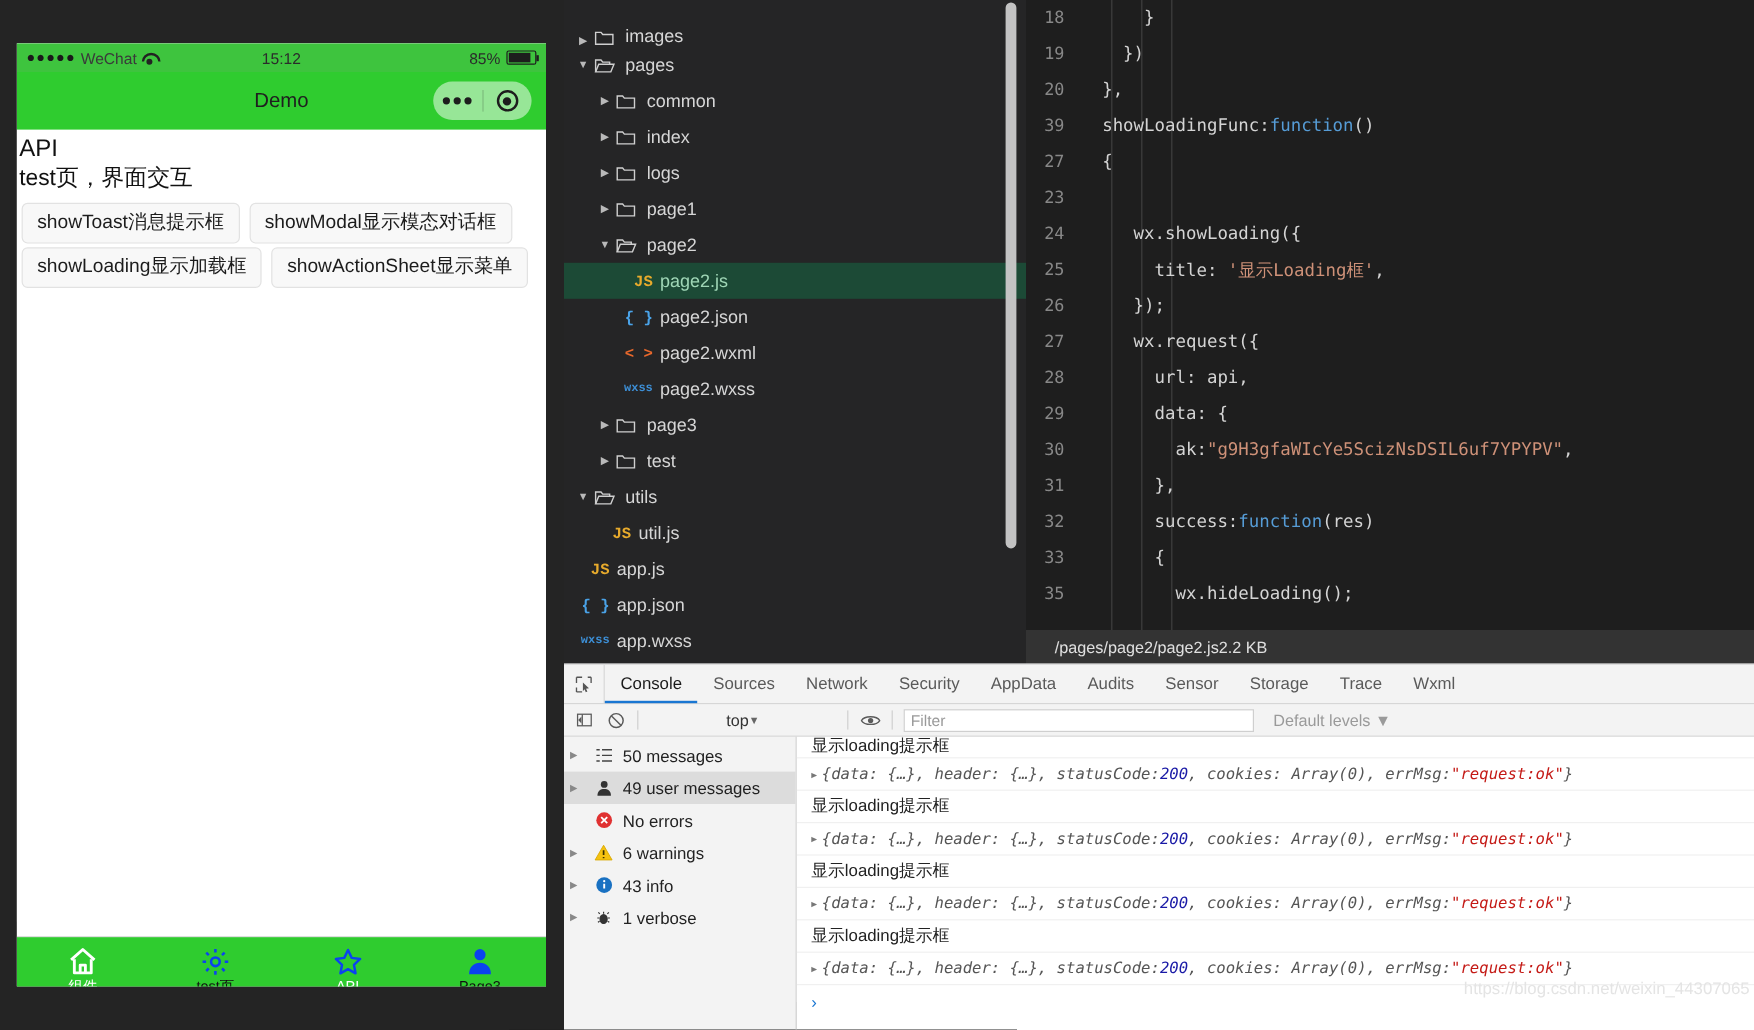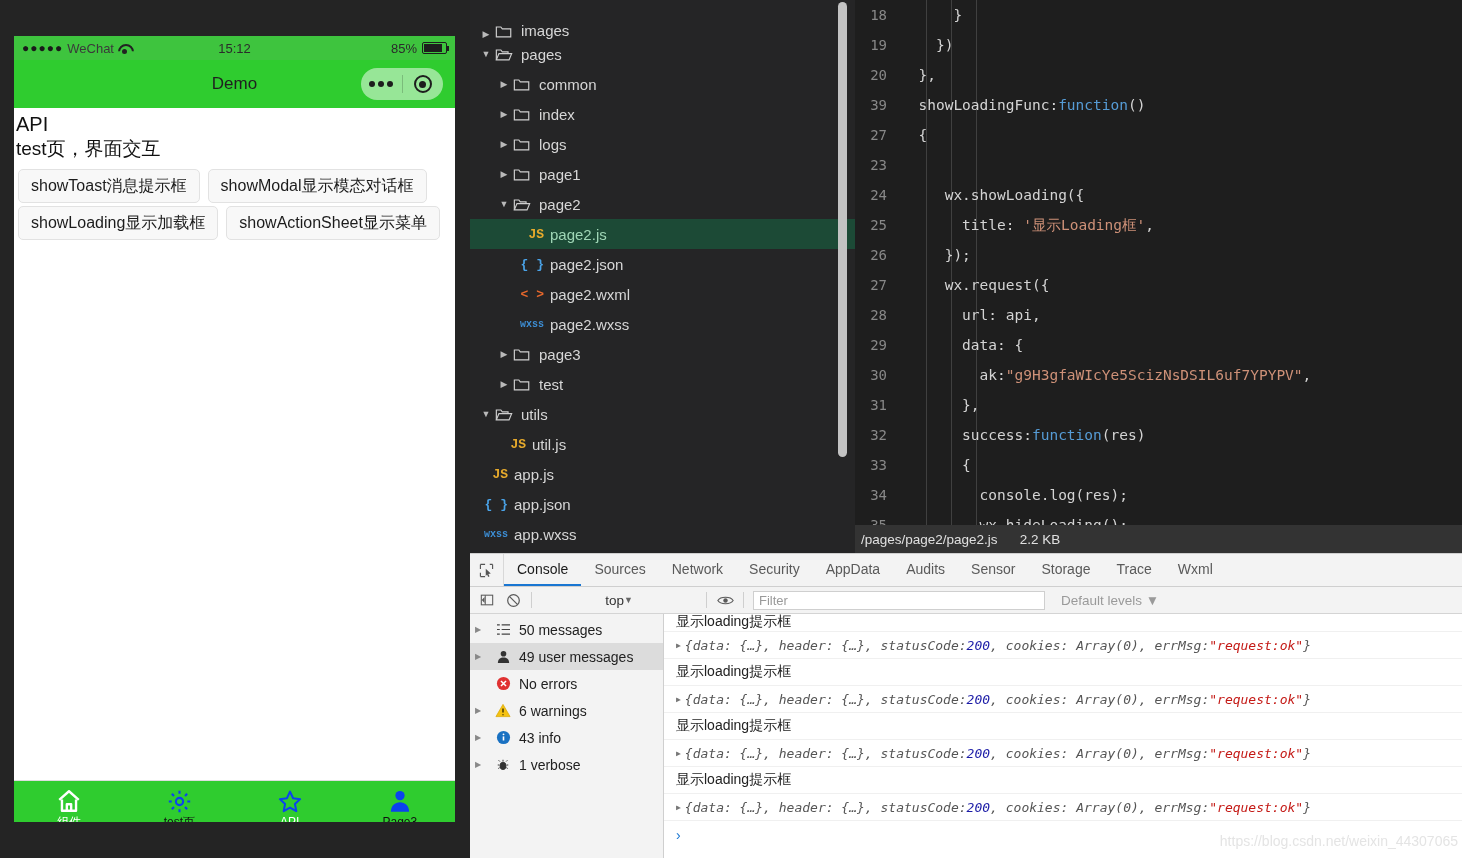--- a/index.html
+++ b/index.html
@@ -146,21 +146,21 @@
   }
   .code-text { position: relative; color: #d4d4d4; }
   .kw { color: #569cd6; }
   .str { color: #ce9178; }
   .indent-guides { position: absolute; left: 46px; top: 0; bottom: 0; width: 200px; pointer-events:none;}
   .ig { position: absolute; top: 0; bottom: 0; width: 1px; background: #404040; }
 
   .editor-status {
     position: absolute; left: 855px; top: 525px; width: 607px; height: 28px;
     background: #333333; color: #e0e0e0; display: flex; align-items: center;
-    font-size: 13.5px; gap: 22px; padding-left: 6px;
+    font-size: 13.5px; padding-left: 24px;
   }
 
   
   .devtools {
     position: absolute; left: 470px; top: 553px; width: 992px; height: 282px;
     background: #ffffff; border-top: 1px solid #cfcfcf;
   }
   .dt-tabs {
     height: 33px; display: flex; align-items: stretch;
     background: #f3f3f3; border-bottom: 1px solid #cfcfcf;
@@ -210,21 +210,21 @@
   }
   .msg-row.obj {
     font-family: "DejaVu Sans Mono", "Liberation Mono", monospace;
     font-size: 13px; font-style: italic; color: #555;
   }
   .msg-arrow { color: #777; font-size: 8px; margin-right: 4px; }
   .num { color: #1a1aa6; font-style: italic;}
   .strval { color: #c41a16; font-style: italic;}
   .prompt-row { height: 27px; display:flex; align-items:center; padding-left: 12px; color:#1976d2; font-size: 14px;}
   .watermark {
-    position: absolute; right: 4px; bottom: 10px; color: #e4e4e4; font-size: 14px;
+    position: absolute; right: 4px; bottom: 28px; color: #e4e4e4; font-size: 14px;
     pointer-events: none;
   }
 </style>
 </head>
 <body>
 
 <div class="root">
 
   <div class="simulator">
     <div class="phone">
@@ -465,21 +465,20 @@
         <div class="code-line"><span class="ln">24</span><span class="code-text">     wx.showLoading({</span></div>
         <div class="code-line"><span class="ln">25</span><span class="code-text">       title: <span class="str">'显示Loading框'</span>,</span></div>
         <div class="code-line"><span class="ln">26</span><span class="code-text">     });</span></div>
         <div class="code-line"><span class="ln">27</span><span class="code-text">     wx.request({</span></div>
         <div class="code-line"><span class="ln">28</span><span class="code-text">       url: api,</span></div>
         <div class="code-line"><span class="ln">29</span><span class="code-text">       data: {</span></div>
         <div class="code-line"><span class="ln">30</span><span class="code-text">         ak:<span class="str">"g9H3gfaWIcYe5ScizNsDSIL6uf7YPYPV"</span>,</span></div>
         <div class="code-line"><span class="ln">31</span><span class="code-text">       },</span></div>
         <div class="code-line"><span class="ln">32</span><span class="code-text">       success:<span class="kw">function</span>(res)</span></div>
         <div class="code-line"><span class="ln">33</span><span class="code-text">       {</span></div>
-        <div class="code-line"><span class="ln">34</span><span class="code-text">         console.log(res);</span></div>
         <div class="code-line"><span class="ln">35</span><span class="code-text">         wx.hideLoading();</span></div>
       </div>
   </div>
 
   <div class="editor-status">
     <span>/pages/page2/page2.js</span>
     <span>2.2 KB</span>
   </div>
 
   <div class="devtools">

